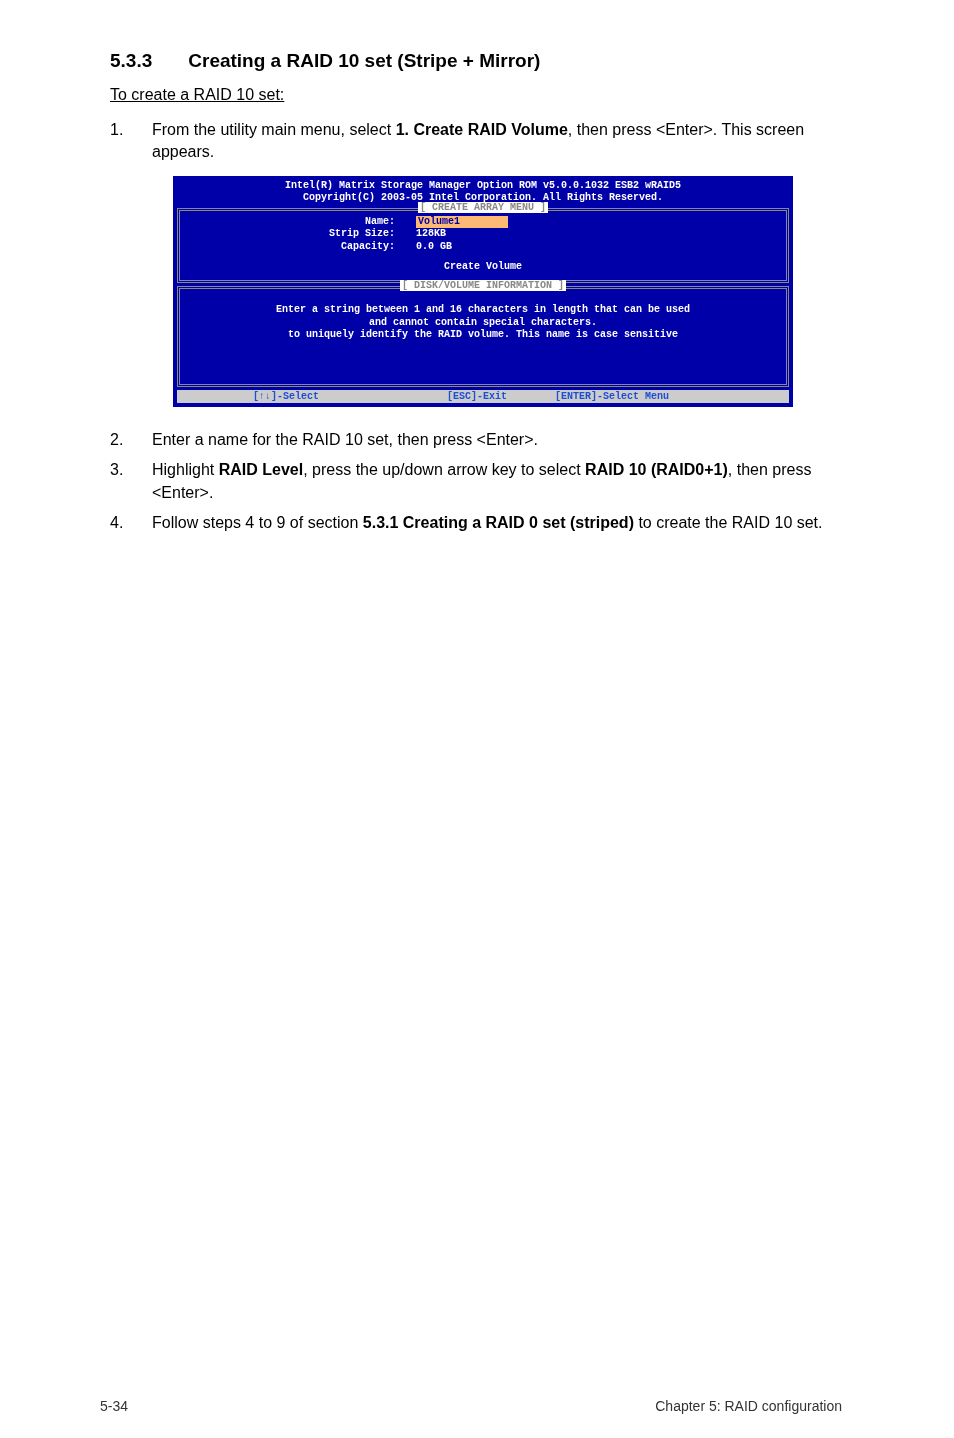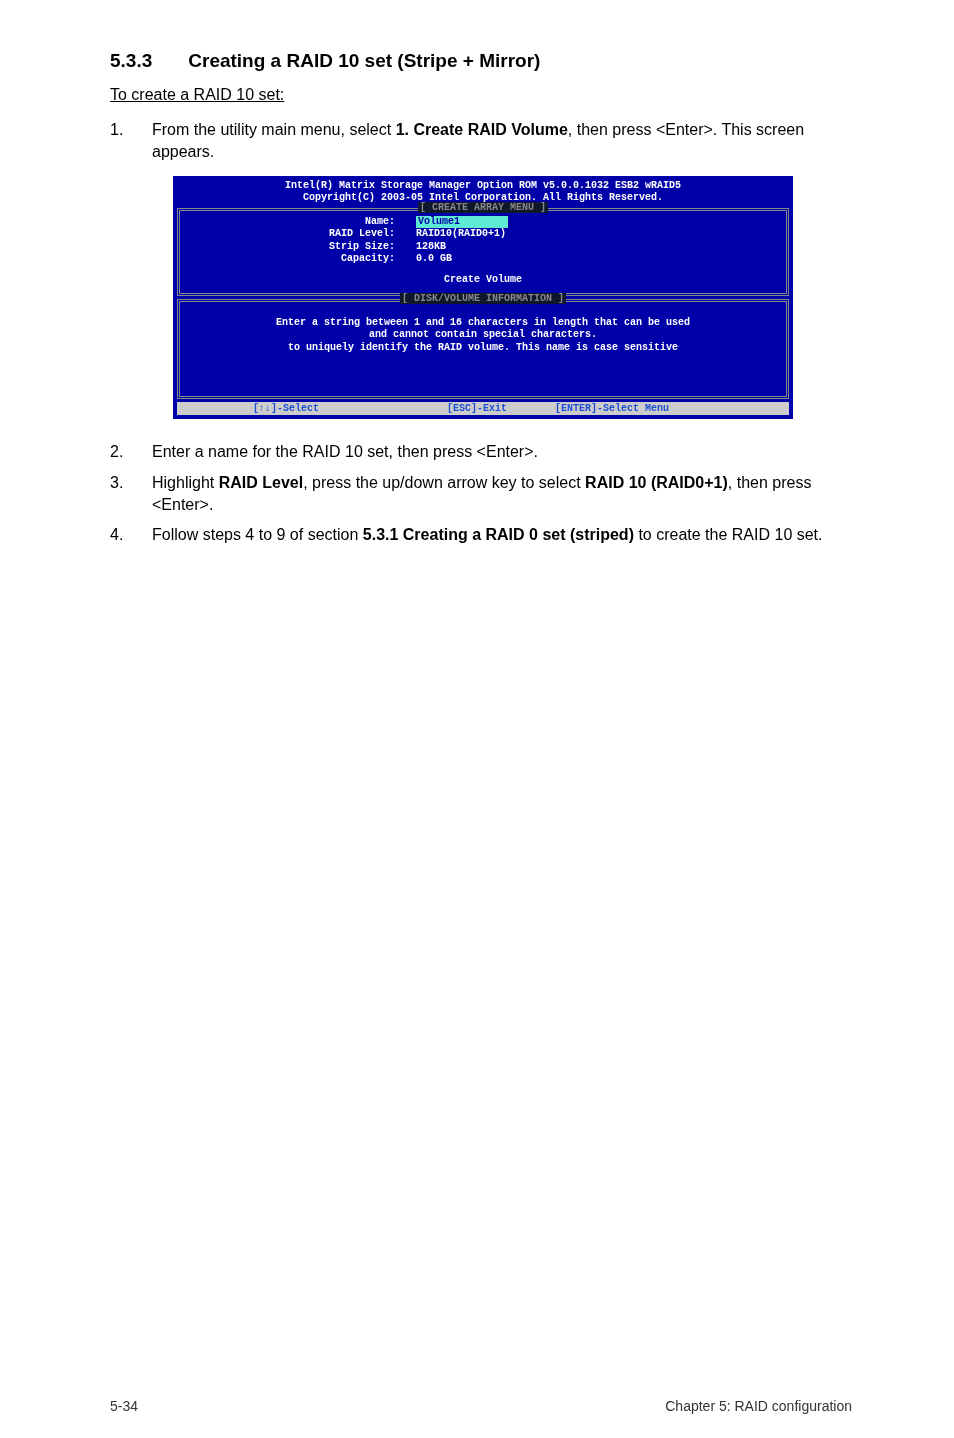--- a/index.html
+++ b/index.html
@@ -79,39 +79,39 @@
   .frame-label {
     position: absolute;
     top: -9px;
     left: 0;
     right: 0;
     text-align: center;
     color: #888;
     font-weight: bold;
   }
   .frame-label span {
-    background: #0f172a;
+    background: #ffffff;
     padding: 0 2px;
   }
   .bios-row {
     display: flex;
     line-height: 1.25;
     min-height: 1.2em;
   }
   .bios-label {
     width: 230px;
     text-align: right;
     padding-right: 21px;
   }
   .bios-value {
     flex: 1;
     text-align: left;
   }
   .bios-value-hl {
-    background: #5eead4;
+    background: #fdba74;
     color: #0000a8;
     padding: 0 2px;
     display: inline-block;
     min-width: 92px;
   }
   .bios-centered {
     text-align: center;
     margin-top: 8px;
   }
   .info-text {
@@ -127,21 +127,21 @@
     padding: 1px 6px;
     display: flex;
     font-weight: bold;
   }
   .sb-left { flex: 0 0 44%; padding-left: 70px; }
   .sb-mid { flex: 0 0 18%; }
   .sb-right { flex: 1; }
   .footer {
     position: fixed;
     bottom: 24px;
-    left: 110px;
+    left: 100px;
     right: 98px;
     display: flex;
     justify-content: space-between;
     font-size: 14px;
     color: #333;
     width: 742px;
   }
 </style>
 </head>
 <body>
@@ -166,24 +166,20 @@
     <div class="bios-header">
       <div class="bios-header-line">Intel(R) Matrix Storage Manager Option ROM v5.0.0.1032 ESB2 wRAID5</div>
       <div class="bios-header-line">Copyright(C) 2003-05 Intel Corporation. All Rights Reserved.</div>
     </div>
 
     <div class="bios-frame">
       <div class="frame-label"><span>[ CREATE ARRAY MENU ]</span></div>
       <div class="bios-row">
         <div class="bios-label">Name:</div>
         <div class="bios-value"><span class="bios-value-hl">Volume1</span></div>
-      </div>
-      <div class="bios-row">
-        <div class="bios-label">RAID Level:</div>
-        <div class="bios-value">RAID10(RAID0+1)</div>
       </div>
       <div class="bios-row">
         <div class="bios-label">Strip Size:</div>
         <div class="bios-value">128KB</div>
       </div>
       <div class="bios-row">
         <div class="bios-label">Capacity:</div>
         <div class="bios-value">0.0   GB</div>
       </div>
       <div class="bios-centered">Create Volume</div>

